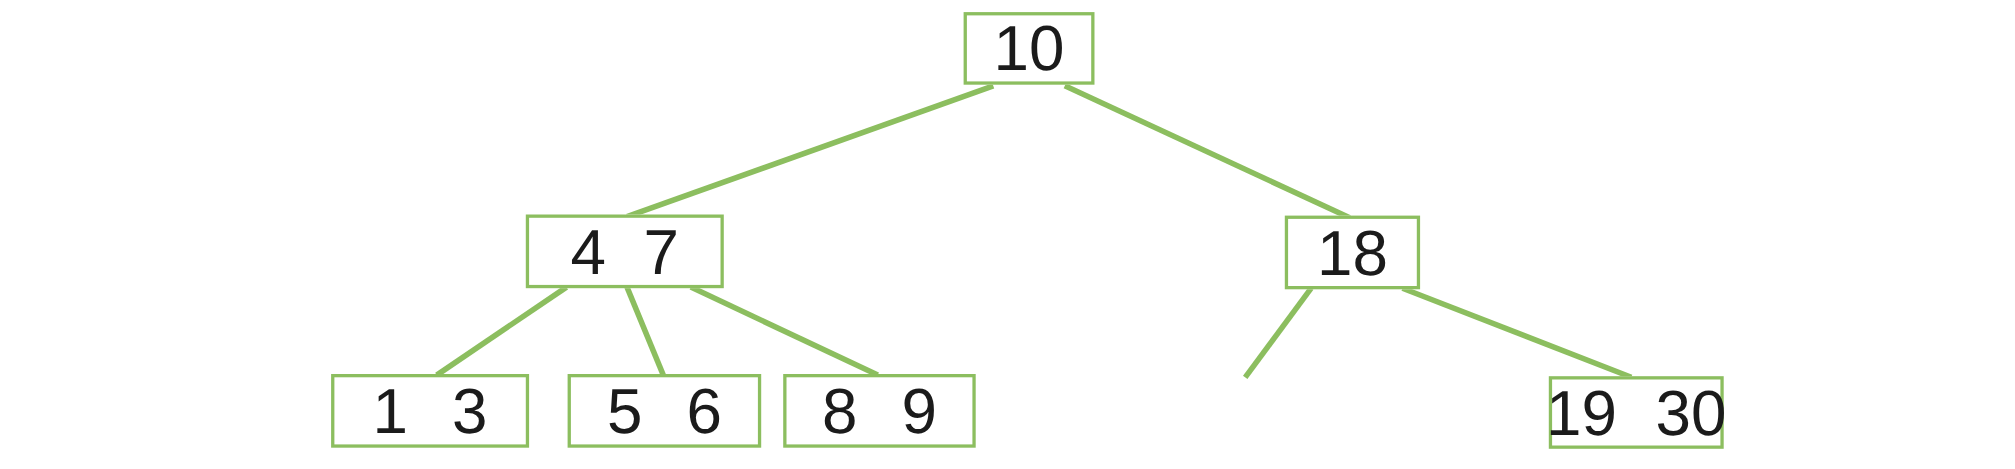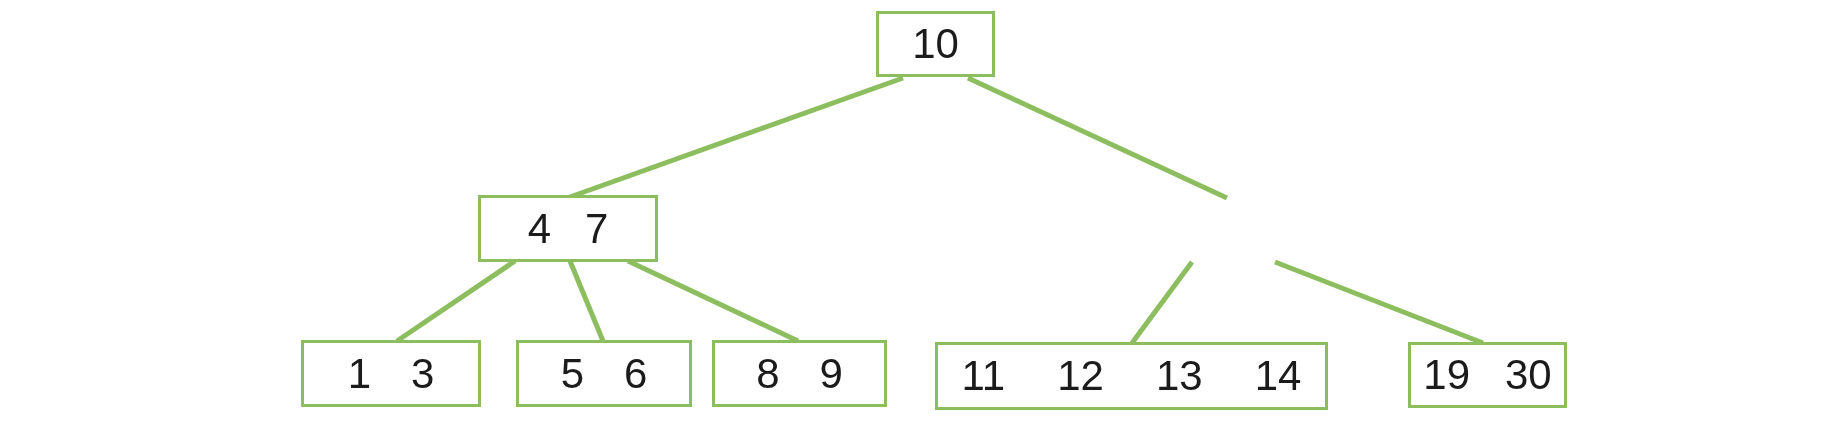--- a/index.html
+++ b/index.html
@@ -26,25 +26,25 @@
   .edge {
     stroke: var(--accent);
     stroke-width: 5;
     stroke-linecap: butt;
   }
   .tree-node {
     position: absolute;
     background: var(--bg);
     border: 3px solid var(--accent);
     display: flex;
-    align-items: center;
+    align-items: flex-end;
     justify-content: center;
     gap: 40px;
     color: var(--text);
-    font-size: 42px;
+    font-size: 58px;
     line-height: 1;
   }
   .tree-node.gap-wide { gap: 52px; }
   .tree-node.gap-narrow { gap: 35px; }
   .node-root  { left: 876px;  top: 11px;  width: 119px; height: 66px; }
   .node-il    { left: 478px;  top: 195px; width: 180px; height: 67px; gap: 34px; }
   .node-ir    { left: 1168px; top: 196px; width: 123px; height: 67px; }
   .node-l1    { left: 301px;  top: 340px; width: 180px; height: 67px; }
   .node-l2    { left: 516px;  top: 340px; width: 176px; height: 67px; }
   .node-l3    { left: 712px;  top: 340px; width: 175px; height: 67px; }
@@ -68,41 +68,38 @@
 
   <div class="tree-node node-root">
     <span>10</span>
   </div>
 
   <div class="tree-node node-il">
     <span>4</span>
     <span>7</span>
   </div>
 
+  <div class="tree-node node-ir">
+    <span>18</span>
+  </div>
 
   <div class="tree-node node-l1">
     <span>1</span>
     <span>3</span>
   </div>
 
   <div class="tree-node node-l2">
     <span>5</span>
     <span>6</span>
   </div>
 
   <div class="tree-node node-l3">
     <span>8</span>
     <span>9</span>
   </div>
 
-  <div class="tree-node node-l4 gap-wide">
-    <span>11</span>
-    <span>12</span>
-    <span>13</span>
-    <span>14</span>
-  </div>
 
   <div class="tree-node node-l5 gap-narrow">
     <span>19</span>
     <span>30</span>
   </div>
 
 </div>
 
 </body></html>

